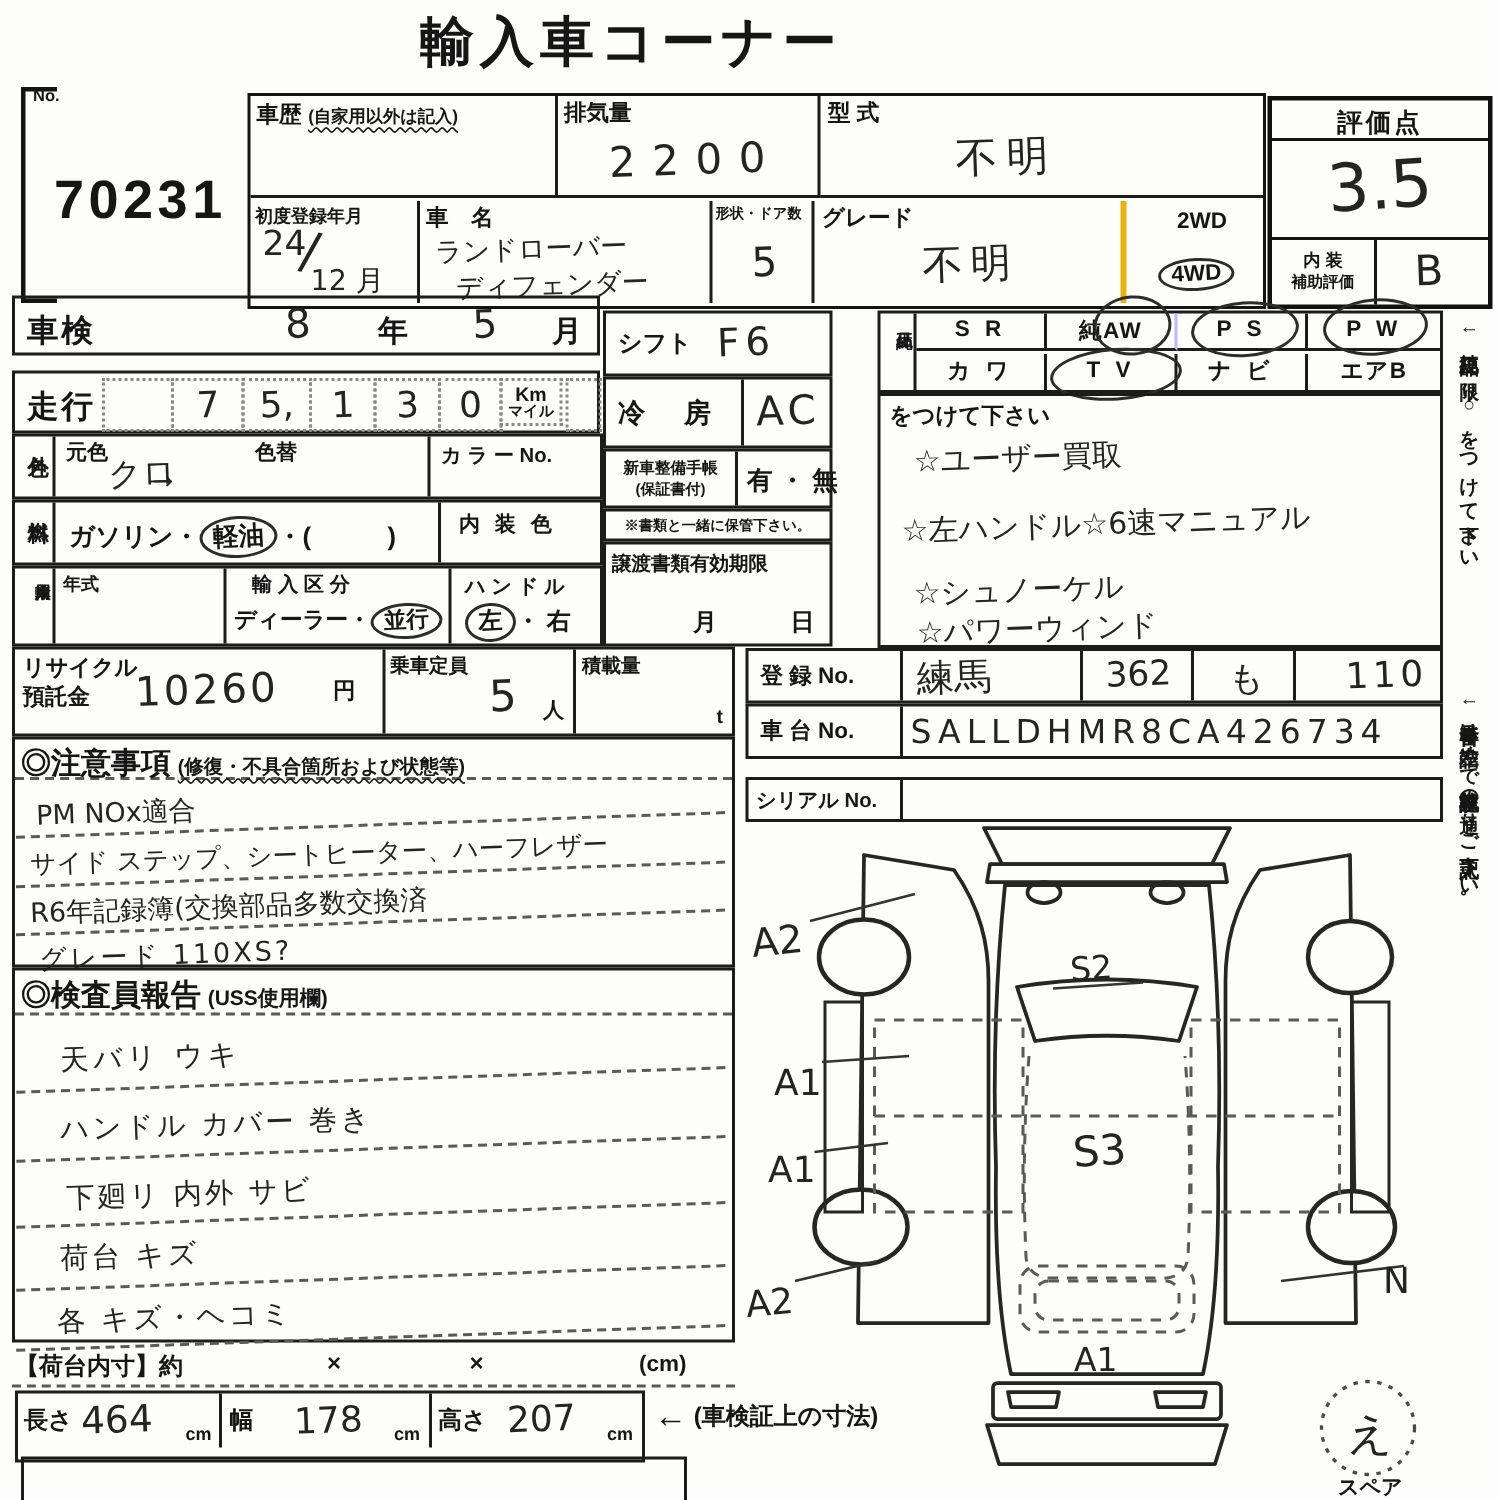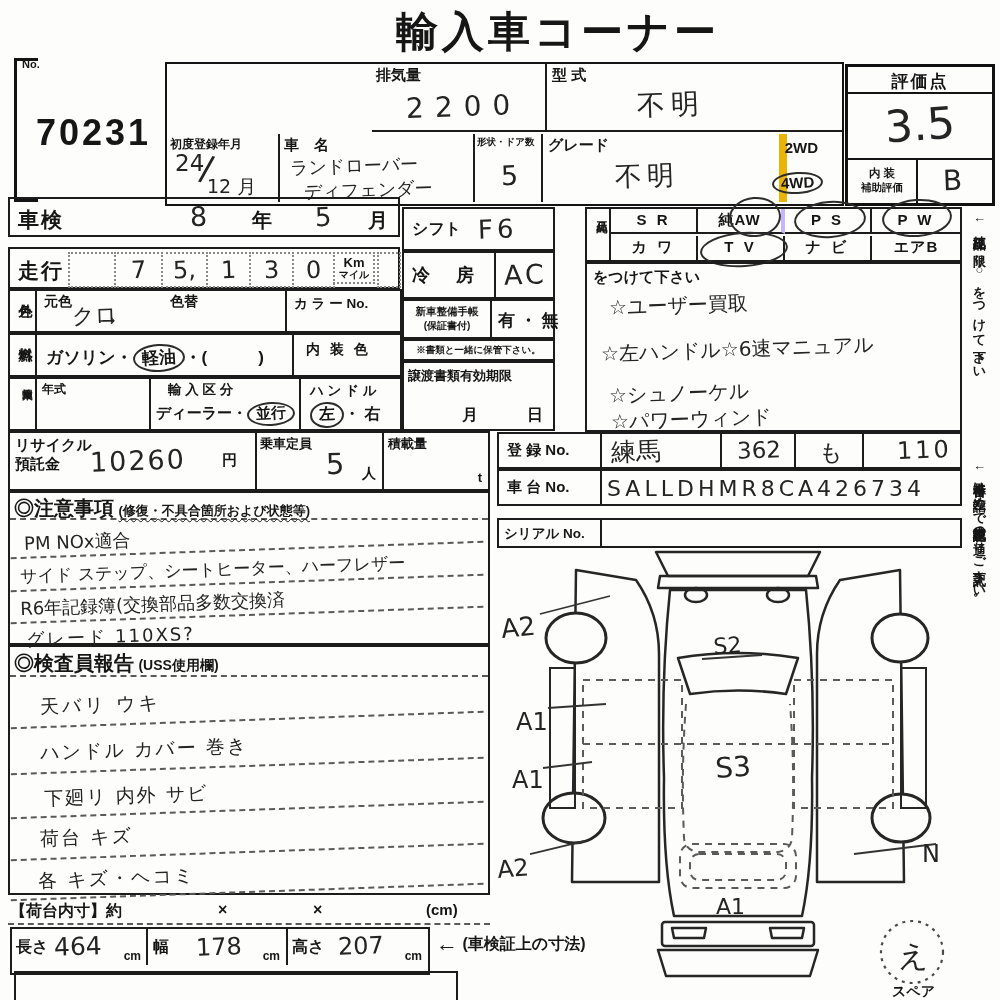--- a/index.html
+++ b/index.html
@@ -19,30 +19,34 @@
   .wavy{text-decoration-line:underline;text-decoration-style:wavy;text-decoration-thickness:1px;text-underline-offset:3px;}
   .sep{position:absolute;background:#1c1c1c;}
   svg text.svghw{font-family:"DejaVu Sans",sans-serif;fill:#242424;}
   svg text.svgprint{font-family:"Liberation Sans",sans-serif;font-weight:bold;fill:#161616;}
 </style>
 </head>
 <body>
 
 <div class="sheet">
 
-  <div class="abs bold" style="left:280px;top:4px;width:440px;text-align:right;font-size:42px;letter-spacing:4px;">輸入車コーナー</div>
+  <div class="abs bold" style="left:280px;top:4px;width:440px;text-align:left;font-size:36px;letter-spacing:4px;">輸入車コーナー</div>
 
   <div class="abs" style="left:14px;top:58px;width:3px;height:144px;background:#141414;"></div>
   <div class="abs" style="left:14px;top:58px;width:24px;height:3px;background:#141414;"></div>
   <div class="abs" style="left:14px;top:199px;width:24px;height:3px;background:#141414;"></div>
   <div class="abs bold" style="left:22px;top:58px;font-size:11px;">No.</div>
   <div class="abs bold" style="left:36px;top:112px;font-size:36px;letter-spacing:3px;">70231</div>
 
   <div class="abs b25" style="left:165px;top:62px;width:675px;height:140px;">
 
+    <div class="abs" style="left:0;top:0;width:205px;height:68px;border-right:2px solid #1c1c1c;border-bottom:2px solid #1c1c1c;padding:3px 4px;box-sizing:border-box;">
+      <span class="bold" style="font-size:15px;">車歴</span>
+      <span class="bold wavy" style="font-size:11.5px;">(自家用以外は記入)</span>
+    </div>
     <div class="abs" style="left:205px;top:0;width:175px;height:68px;border-right:2px solid #1c1c1c;border-bottom:2px solid #1c1c1c;box-sizing:border-box;">
       <span class="bold abs" style="left:4px;top:2px;font-size:15px;">排気量</span>
       <span class="hw abs tilt" style="left:34px;top:26px;font-size:28px;letter-spacing:11px;">2200</span>
     </div>
     <div class="abs" style="left:380px;top:0;width:295px;height:68px;border-bottom:2px solid #1c1c1c;box-sizing:border-box;">
       <span class="bold abs" style="left:5px;top:2px;font-size:15px;">型 式</span>
       <span class="hw abs tilt" style="left:90px;top:22px;font-size:28px;letter-spacing:6px;">不明</span>
     </div>
 
     <div class="abs" style="left:0;top:70px;width:113px;height:68px;border-right:2px solid #1c1c1c;box-sizing:border-box;">
@@ -53,21 +57,21 @@
     </div>
     <div class="abs" style="left:113px;top:70px;width:195px;height:68px;border-right:2px solid #1c1c1c;box-sizing:border-box;">
       <span class="bold abs" style="left:4px;top:2px;font-size:15px;">車　名</span>
       <span class="hw abs tilt" style="left:10px;top:20px;font-size:18px;">ランドローバー</span>
       <span class="hw abs tilt" style="left:24px;top:44px;font-size:18px;">ディフェンダー</span>
     </div>
     <div class="abs" style="left:308px;top:70px;width:68px;height:68px;border-right:2px solid #1c1c1c;box-sizing:border-box;padding-left:40px;">
       <span class="bold abs" style="left:2px;top:2px;font-size:9.5px;">形状・ドア数</span>
       <span class="hw abs tilt" style="left:26px;top:26px;font-size:27px;">5</span>
     </div>
-    <div class="abs" style="left:376px;top:70px;width:244px;height:68px;border-right:8px solid #eab308;box-sizing:border-box;">
+    <div class="abs" style="left:376px;top:70px;width:208px;height:68px;border-right:4px solid #eab308;box-sizing:border-box;">
       <span class="bold abs" style="left:5px;top:2px;font-size:15px;">グレード</span>
       <span class="hw abs tilt" style="left:72px;top:24px;font-size:27px;letter-spacing:5px;">不明</span>
     </div>
     <div class="abs" style="left:592px;top:70px;width:67px;height:68px;box-sizing:border-box;">
       <span class="bold abs" style="right:8px;top:5px;font-size:15px;">2WD</span>
       <span class="ring-in bold abs" style="right:3px;top:38px;font-size:15px;">4WD</span>
     </div>
   </div>
 
   <div class="abs b3" style="left:845px;top:64px;width:150px;height:142px;box-sizing:border-box;">
@@ -240,21 +244,21 @@
 
   <div class="abs b2" style="left:402px;top:361px;width:153px;height:70px;box-sizing:border-box;">
     <span class="bold abs" style="left:4px;top:4px;font-size:13px;">譲渡書類有効期限</span>
     <span class="bold abs" style="left:58px;top:42px;font-size:16px;">月</span>
     <span class="bold abs" style="right:10px;top:42px;font-size:16px;">日</span>
   </div>
 
   <div class="abs b2" style="left:585px;top:207px;width:377px;height:55px;box-sizing:border-box;">
     <div class="abs vtx bold" style="left:0;top:0;width:24px;height:51px;border-right:2px solid #1c1c1c;font-size:11px;padding:4px 0 0 6px;box-sizing:border-box;">純正品</div>
     <div class="abs bold" style="left:24px;top:0;width:87px;height:25px;border-right:2px solid #1c1c1c;border-bottom:2px solid #1c1c1c;text-align:center;font-size:15px;letter-spacing:3px;padding-top:2px;box-sizing:border-box;">S R</div>
-    <div class="abs bold" style="left:111px;top:0;width:87px;height:25px;border-right:4px solid #c4b5fd;border-bottom:2px solid #1c1c1c;text-align:center;font-size:15px;letter-spacing:1px;padding-top:2px;box-sizing:border-box;">純AW</div>
+    <div class="abs bold" style="left:111px;top:0;width:87px;height:25px;border-right:2px solid #c4b5fd;border-bottom:2px solid #1c1c1c;text-align:center;font-size:15px;letter-spacing:1px;padding-top:2px;box-sizing:border-box;">純AW</div>
     <div class="abs bold" style="left:198px;top:0;width:87px;height:25px;border-right:2px solid #1c1c1c;border-bottom:2px solid #1c1c1c;text-align:center;font-size:15px;letter-spacing:3px;padding-top:2px;box-sizing:border-box;">P S</div>
     <div class="abs bold" style="left:285px;top:0;width:88px;height:25px;border-bottom:2px solid #1c1c1c;text-align:center;font-size:15px;letter-spacing:3px;padding-top:2px;box-sizing:border-box;">P W</div>
     <div class="abs bold" style="left:24px;top:27px;width:87px;height:24px;border-right:2px solid #1c1c1c;text-align:center;font-size:15px;letter-spacing:3px;padding-top:2px;box-sizing:border-box;">カ ワ</div>
     <div class="abs bold" style="left:111px;top:27px;width:87px;height:24px;border-right:2px solid #1c1c1c;text-align:center;font-size:15px;letter-spacing:3px;padding-top:2px;box-sizing:border-box;">T V</div>
     <div class="abs bold" style="left:198px;top:27px;width:87px;height:24px;border-right:2px solid #1c1c1c;text-align:center;font-size:15px;letter-spacing:3px;padding-top:2px;box-sizing:border-box;">ナ ビ</div>
     <div class="abs bold" style="left:285px;top:27px;width:88px;height:24px;text-align:center;font-size:15px;letter-spacing:1px;padding-top:2px;box-sizing:border-box;">エアB</div>
   </div>
 
   <div class="ring" style="left:729px;top:197px;width:48px;height:36px;"></div>
   <div class="ring" style="left:794px;top:201px;width:68px;height:33px;"></div>

